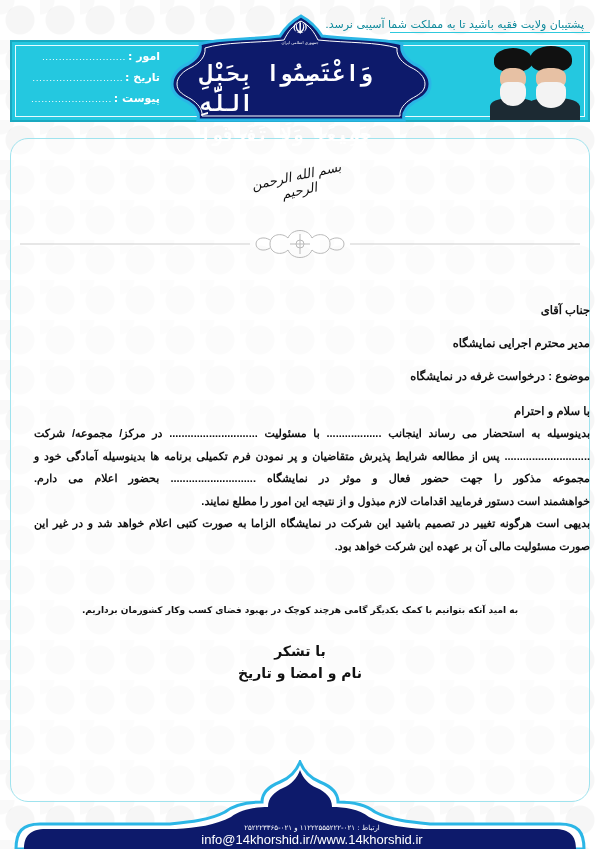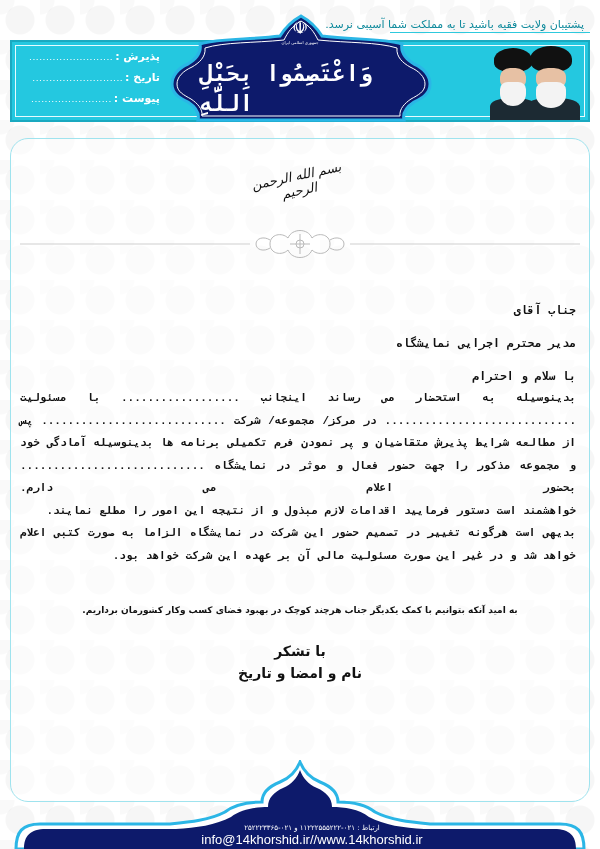--- a/index.html
+++ b/index.html
@@ -86,23 +86,23 @@
       position: absolute; left: 240px; top: 168px; width: 120px; height: 50px;
       z-index: 2; text-align: center; direction: rtl;
       font-family: "DejaVu Serif", serif; font-size: 13px; font-style: italic;
       color: #111; transform: rotate(-12deg);
     }
     .ornament {
       position: absolute; left: 20px; top: 226px; width: 560px; height: 36px; z-index: 2;
     }
 
     .letter {
-      position: absolute; right: 24px; top: 300px; width: 556px;
+      position: absolute; right: 10px; top: 300px; width: 556px;
       direction: rtl; text-align: right; z-index: 3;
-      font-family: Liberation Mono, monospace; font-weight: bold; color: #111;
+      font-family: Liberation Sans, sans-serif; font-weight: bold; color: #111;
     }
     .salutation { font-size: 11.5px; height: 21px; line-height: 21px; }
     .greet-gap-1 { margin-bottom: 12px; }
     .subject { margin-bottom: 14px; }
     .p { font-size: 11px; line-height: 22.5px; text-align: justify; text-align-last: right; }
     .p-justified { text-align: justify; text-align-last: justify; }
     .closing-note {
       position: absolute; left: 0; width: 600px; top: 605px;
       text-align: center; direction: rtl; font-size: 9px; font-weight: bold; z-index: 3;
     }
@@ -127,41 +127,42 @@
 
 <div class="bg-pattern"></div>
 
 <div class="top-slogan">پشتیبان ولایت فقیه باشید تا به مملکت شما آسیبی نرسد.</div>
 <div class="slogan-underline"></div>
 
 <div class="header-band"></div>
 
 <div class="meta-fields">
   <div class="meta-row">
-    <span>پذیرش :</span>
+    <span>امور :</span>
     <span class="dots">.........................</span>
   </div>
   <div class="meta-row">
     <span>تاریخ :</span>
     <span class="dots">...........................</span>
   </div>
   <div class="meta-row">
     <span>پیوست :</span>
     <span class="dots">........................</span>
   </div>
 </div>
 
 <svg class="emblem-shape" viewBox="0 0 278 120">
   <path d="M139 6 C150 12 155 18 160 26 C190 30 220 28 240 34 C238 44 246 50 252 54 C262 58 268 66 268 74 C268 84 260 88 252 92 C246 96 240 102 242 110 L36 110 C38 102 32 96 26 92 C18 88 10 84 10 74 C10 66 16 58 26 54 C32 50 40 44 38 34 C58 28 88 30 118 26 C123 18 128 12 139 6 Z" fill="#0d1a6b" stroke="#2bb6e6" stroke-width="3"></path>
   <path d="M139 11 C148 16 152 22 156 30 C186 33 216 32 235 38 C234 47 241 53 248 57 C257 61 263 67 263 74 C263 82 256 85 249 89 C243 93 237 99 238 106 L40 106 C41 99 35 93 29 89 C22 85 15 82 15 74 C15 67 21 61 30 57 C37 53 44 47 43 38 C62 32 92 33 122 30 C126 22 130 16 139 11 Z" fill="none" stroke="#ffffff" stroke-width="1"></path>
 </svg>
 <div class="iran-emblem">☫</div>
 <div class="emblem-caption">جمهوری اسلامی ایران</div>
 <div class="calligraphy">
   <div>وَاعْتَصِمُوا بِحَبْلِ اللَّهِ</div>
+  <div class="line2">جَمِيعًا وَلَا تَفَرَّقُوا</div>
 </div>
 
 <div class="portrait-box">
   <div class="cleric" style="left:10px;width:56px;height:76px;">
     <div class="robe" style="left:6px;bottom:0;width:46px;height:22px;"></div>
     <div class="turban" style="left:10px;top:4px;width:38px;height:24px;"></div>
     <div class="face" style="left:16px;top:24px;width:26px;height:22px;"></div>
     <div class="beard" style="left:16px;top:38px;width:26px;height:24px;"></div>
   </div>
   <div class="cleric" style="left:48px;width:60px;height:76px;">
@@ -184,27 +185,28 @@
     <path d="M236 18 C236 12 244 10 250 14 M236 18 C236 24 244 26 250 22"></path>
     <path d="M324 18 C324 12 316 10 310 14 M324 18 C324 24 316 26 310 22"></path>
     <circle cx="280" cy="18" r="4"></circle>
     <path d="M280 8 L280 28 M270 18 L290 18"></path>
   </g>
 </svg>
 
 <div class="letter">
   <div class="salutation greet-gap-1">جناب آقای</div>
   <div class="salutation greet-gap-1">مدیر محترم اجرایی نمایشگاه</div>
+  <div class="salutation subject">موضوع : درخواست غرفه در نمایشگاه</div>
   <div class="salutation">با سلام و احترام</div>
   <p class="p p-justified">بدینوسیله به استحضار می رساند اینجانب .................. با مسئولیت ............................. در مرکز/ مجموعه/ شرکت ............................ پس از مطالعه شرایط پذیرش متقاضیان و پر نمودن فرم تکمیلی برنامه ها بدینوسیله آمادگی خود و مجموعه مذکور را جهت حضور فعال و موثر در نمایشگاه ............................ بحضور اعلام می دارم.</p>
   <p class="p">خواهشمند است دستور فرمایید اقدامات لازم مبذول و از نتیجه این امور را مطلع نمایند.</p>
-  <p class="p">بدیهی است هرگونه تغییر در تصمیم حضور این شرکت در نمایشگاه الزاما به صورت کتبی اعلام خواهد شد و در غیر این صورت مسئولیت مالی آن بر عهده این شرکت خواهد بود.</p>
-</div>
-
-<div class="closing-note">به امید آنکه بتوانیم با کمک یکدیگر جناب هرچند کوچک در بهبود فضای کسب وکار کشورمان برداریم.</div>
+  <p class="p">بدیهی است هرگونه تغییر در تصمیم باشید این شرکت در نمایشگاه الزاما به صورت کتبی اعلام خواهد شد و در غیر این صورت مسئولیت مالی آن بر عهده این شرکت خواهد بود.</p>
+</div>
+
+<div class="closing-note">به امید آنکه بتوانیم با کمک یکدیگر گامی هرچند کوچک در بهبود فضای کسب وکار کشورمان برداریم.</div>
 <div class="thanks">
   <div>با تشکر</div>
   <div>نام و امضا و تاریخ</div>
 </div>
 
 <svg class="footer-shape" viewBox="0 0 600 89">
   <path d="M300 2 C296 12 290 18 280 22 C270 26 262 32 262 42 C250 42 235 44 225 52 C210 60 190 62 170 64 L40 64 C22 64 16 72 16 89 L584 89 C584 72 578 64 560 64 L430 64 C410 62 390 60 375 52 C365 44 350 42 338 42 C338 32 330 26 320 22 C310 18 304 12 300 2 Z" fill="#ffffff" stroke="#2bb6e6" stroke-width="3"></path>
   <path d="M300 10 C297 18 292 24 283 28 C274 32 268 38 268 47 C256 47 241 49 231 57 C216 65 196 68 176 69 L46 69 C30 69 24 76 24 89 L576 89 C576 76 570 69 554 69 L424 69 C404 68 384 65 369 57 C359 49 344 47 332 47 C332 38 326 32 317 28 C308 24 303 18 300 10 Z" fill="#0d1a6b"></path>
 </svg>
 <div class="footer-text">

